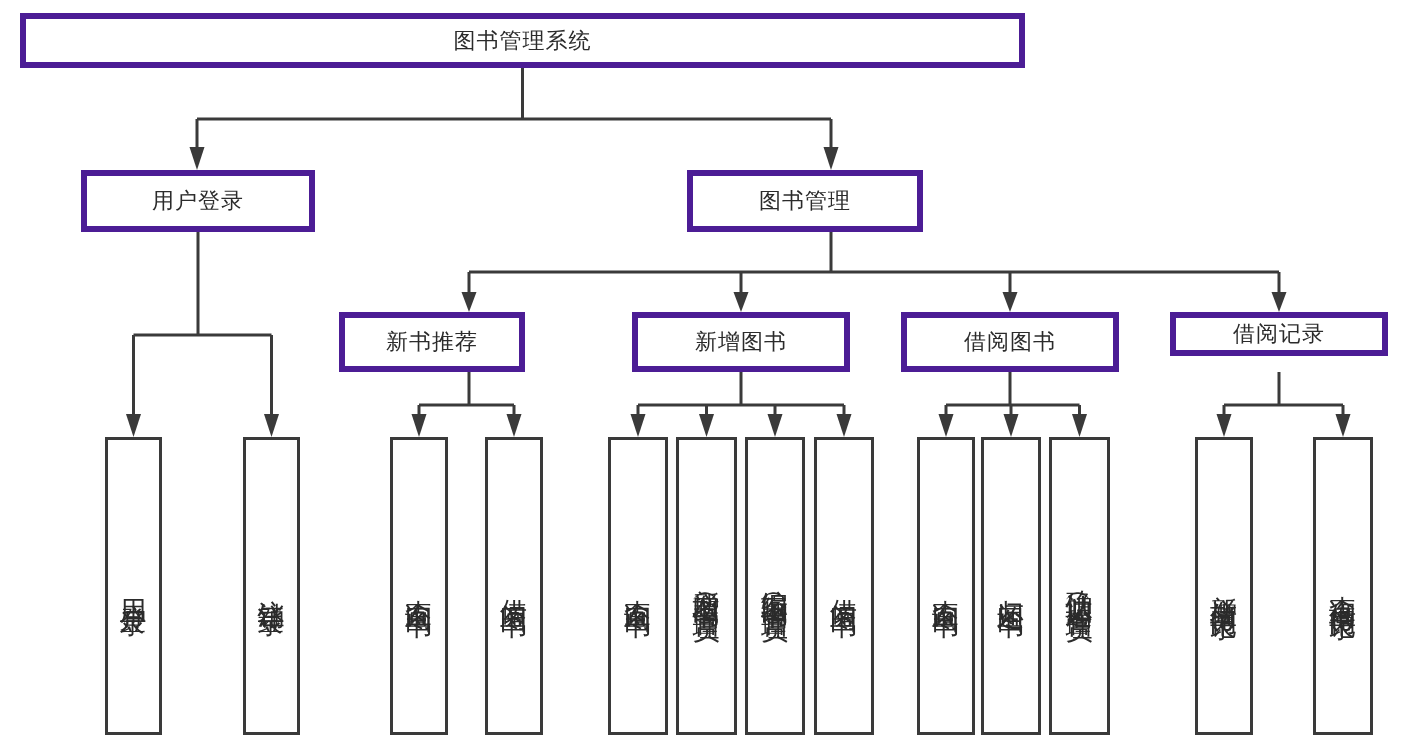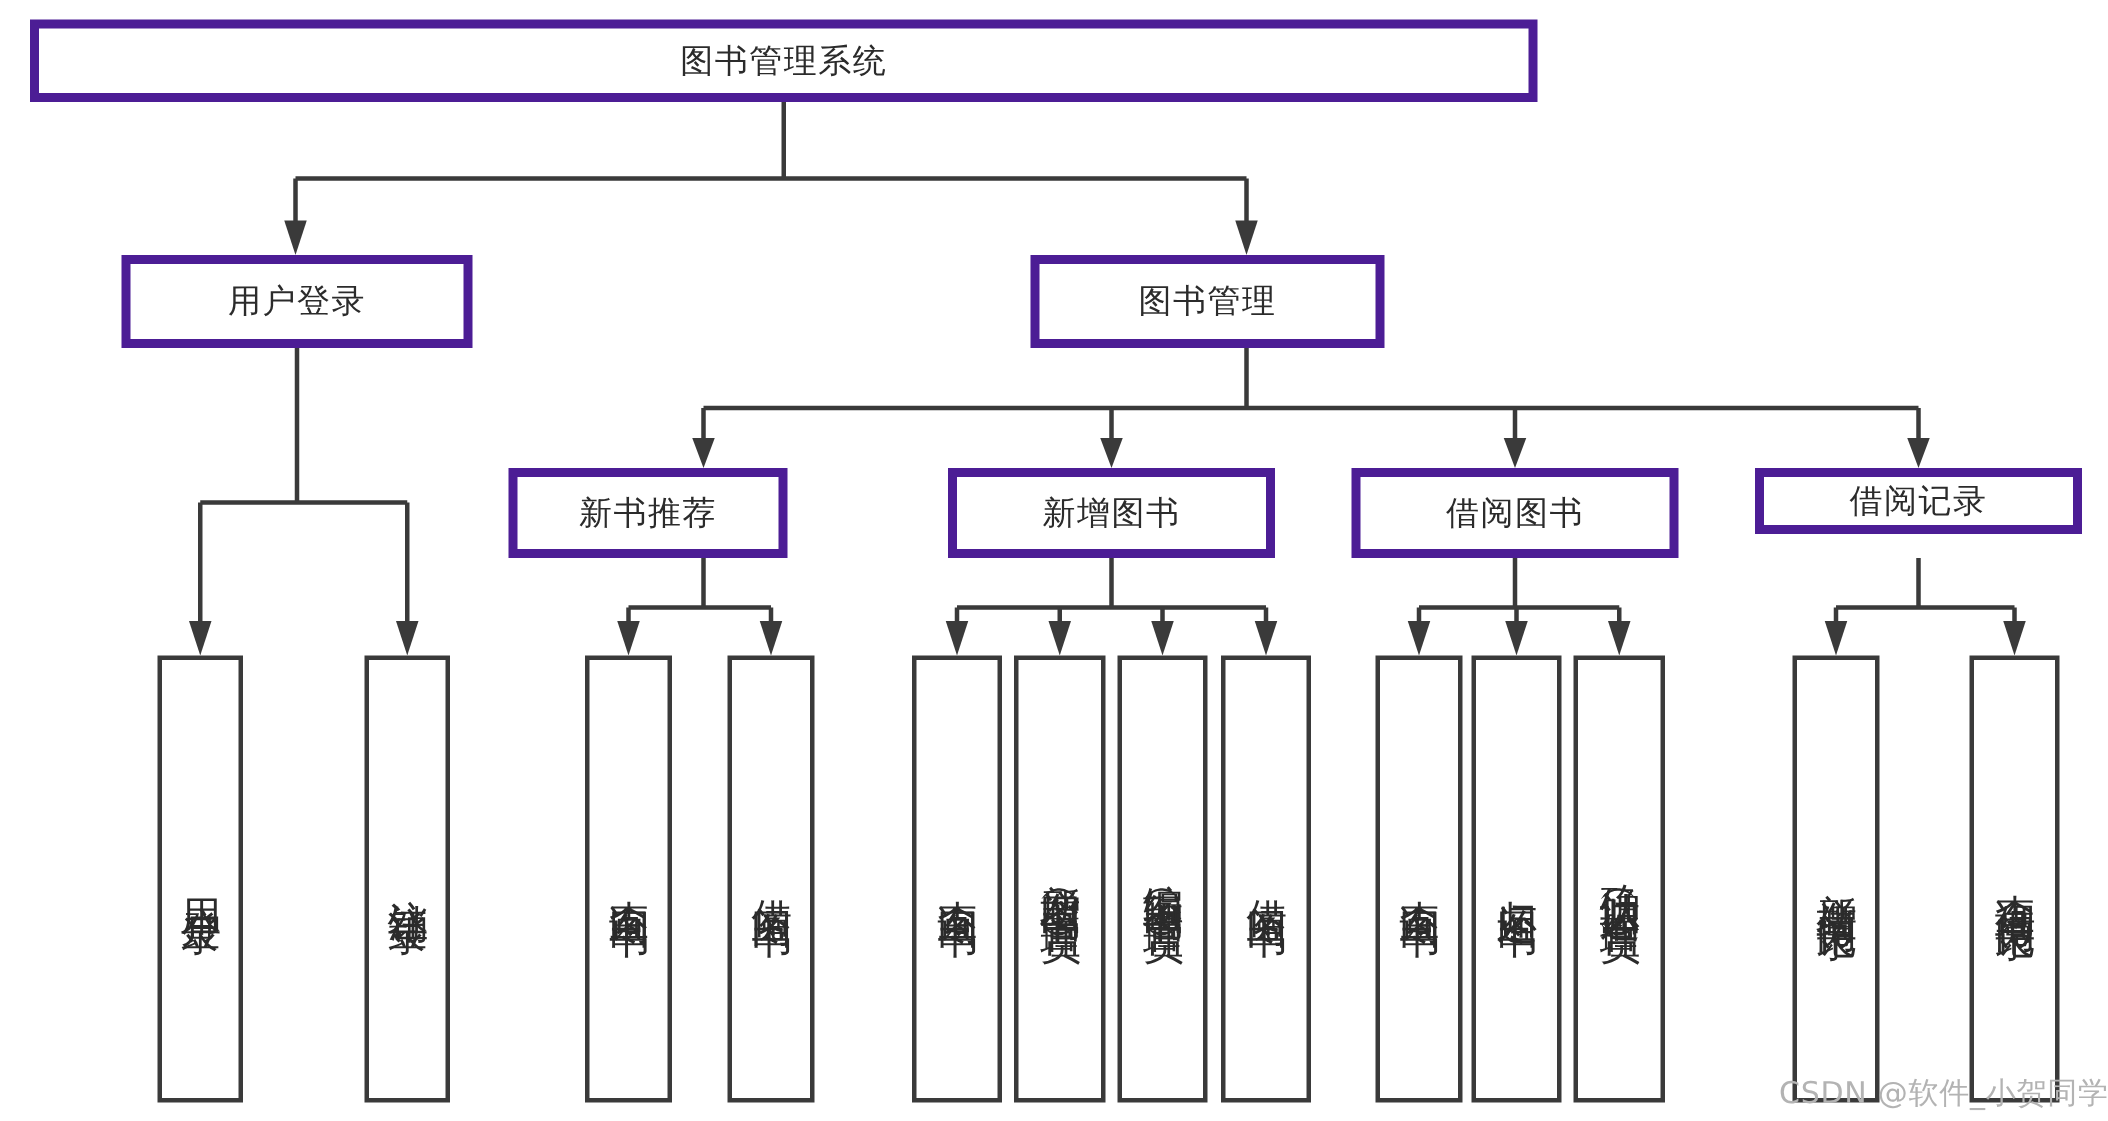--- a/index.html
+++ b/index.html
@@ -144,15 +144,14 @@
     <span class="vlabel">确认归还（管理员）</span>
   </div>
 
   <div class="vbox" style="left:1195px;width:58px">
     <span class="vlabel">新增借阅记录</span>
   </div>
   <div class="vbox" style="left:1313px;width:60px">
     <span class="vlabel">查询借阅记录</span>
   </div>
 
-  <div class="watermark">CSDN @软件_小贺同学</div>
 
 </div>
 
 </body></html>

